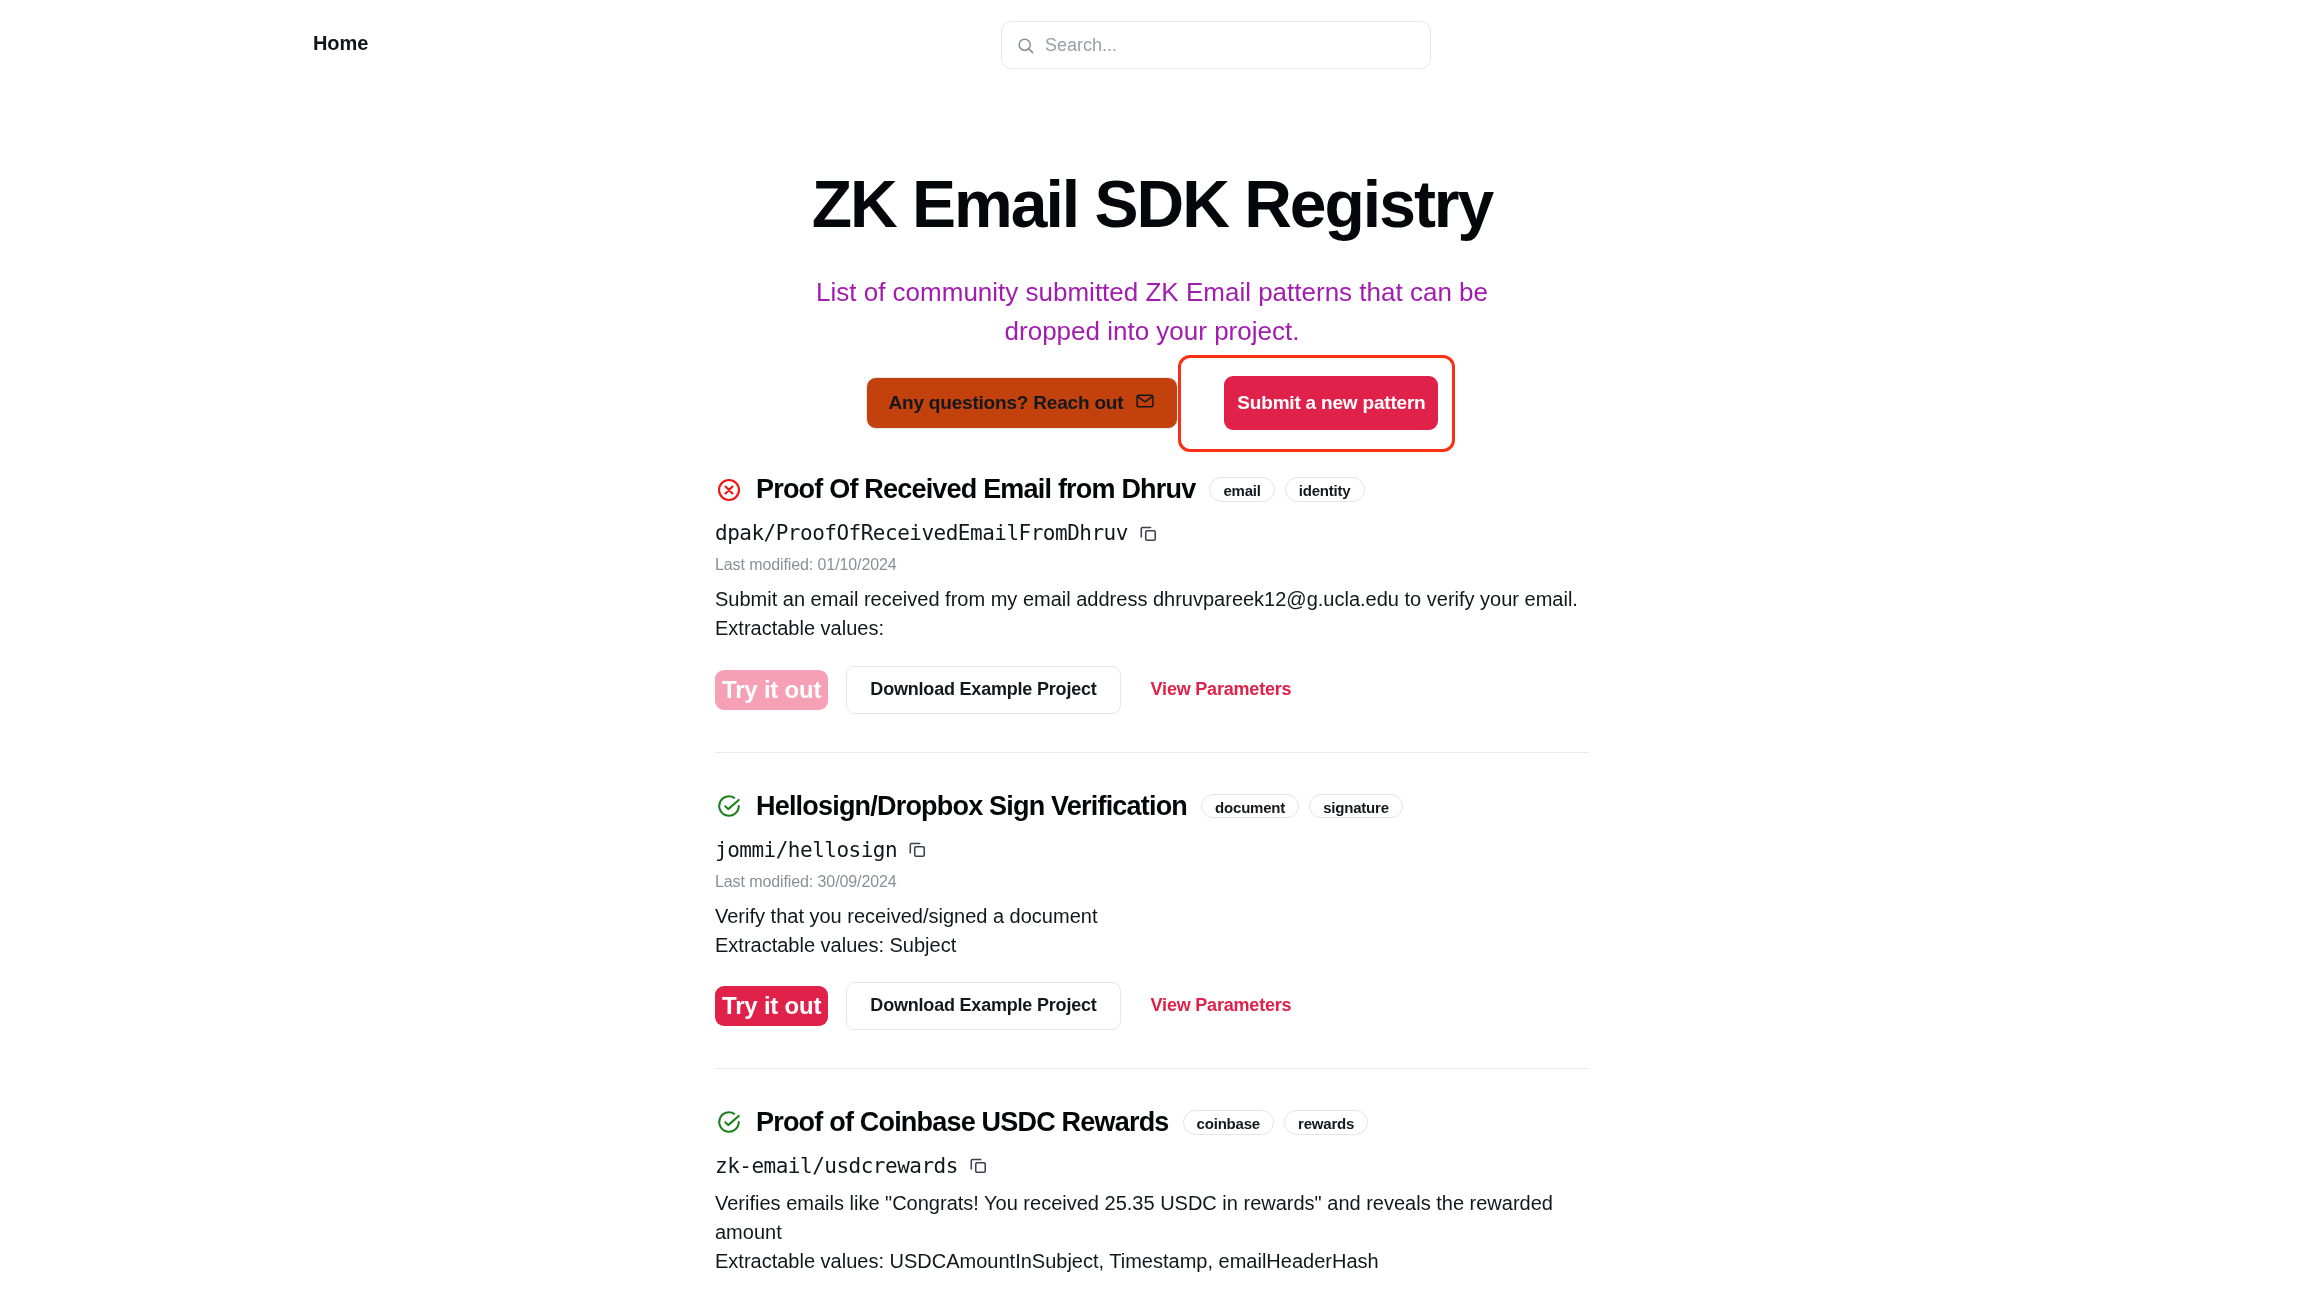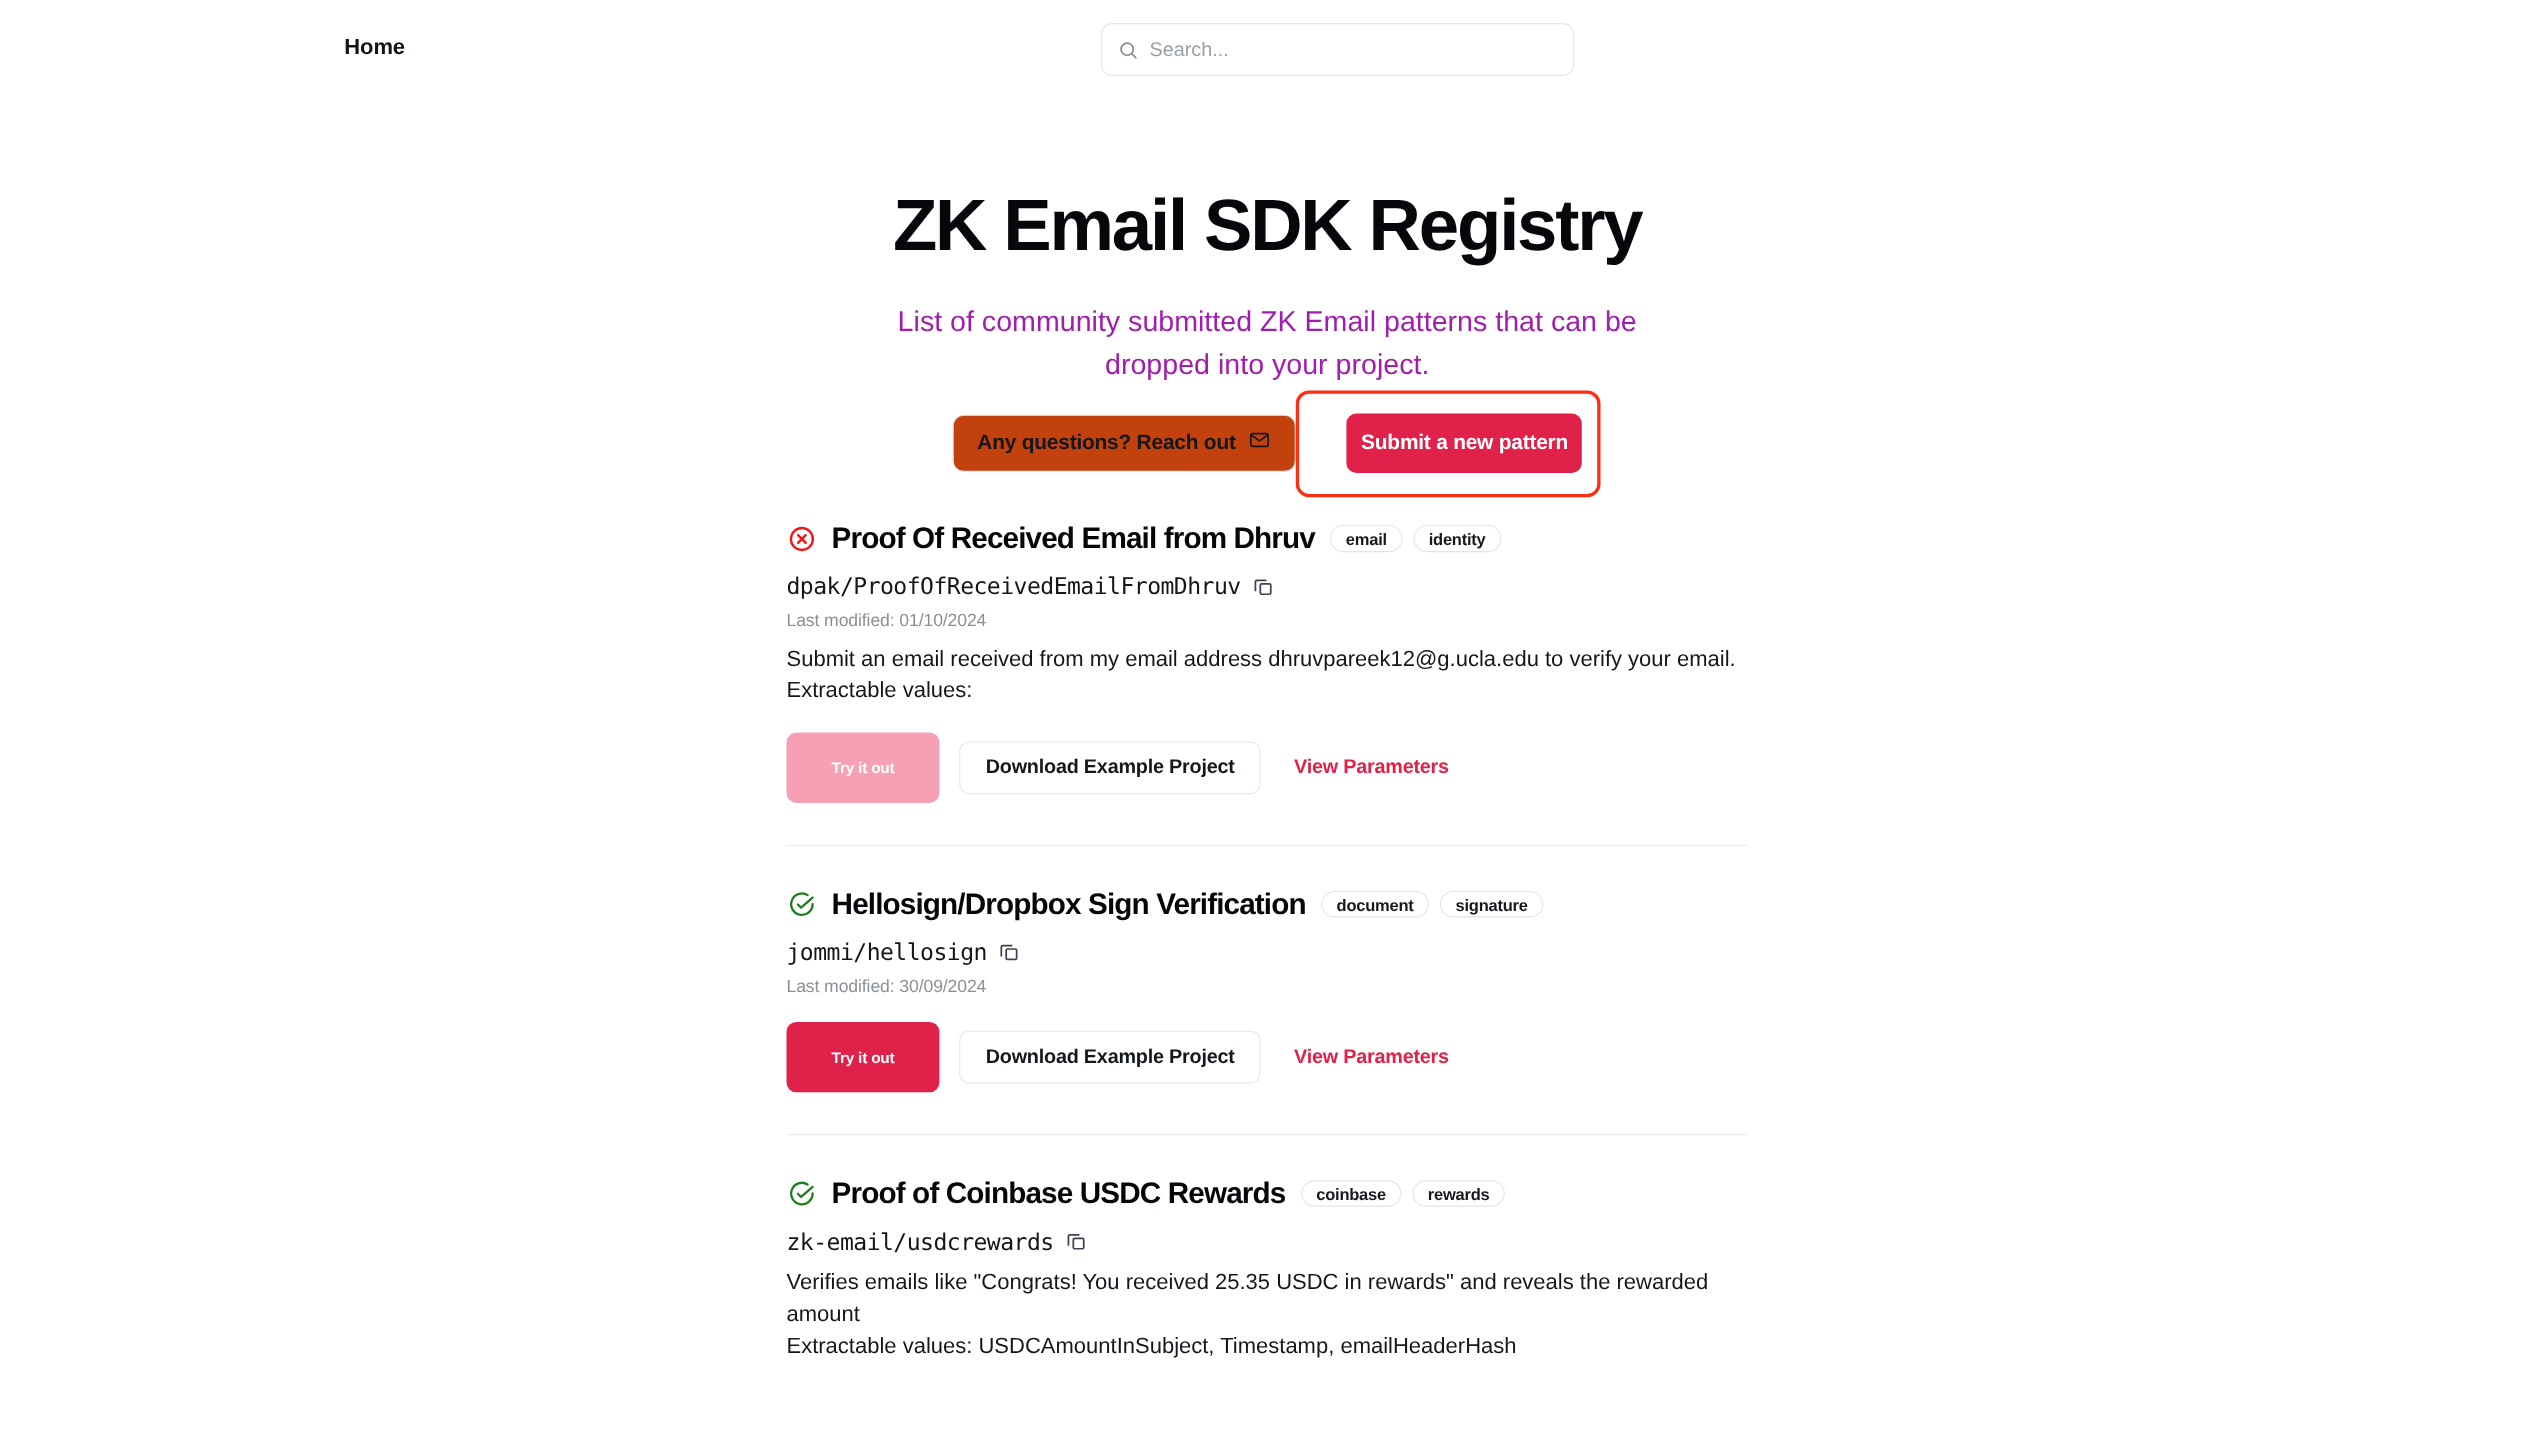--- a/index.html
+++ b/index.html
@@ -184,29 +184,29 @@
   }
   .desc .line { display: block; }
 
   .actions {
     margin-top: 22px;
     display: flex;
     align-items: center;
     gap: 18px;
   }
   .btn-try {
-    height: 64px;
+    height: 40px;
     border: 0;
     border-radius: 9px;
     background: #e0214a;
     color: #ffffff;
     font-family: "Liberation Sans", sans-serif;
-    font-size: 14px;
-    font-weight: 700;
-    padding: 0 41px;
+    font-size: 24px;
+    font-weight: 700;
+    padding: 0 7px;
     cursor: pointer;
     letter-spacing: -0.2px;
   }
   .btn-try.disabled { background: #f5a0b4; cursor: default; }
   .btn-download {
     height: 48px;
     border: 1px solid #e6e7ea;
     border-radius: 9px;
     background: #ffffff;
     font-family: "Liberation Sans", sans-serif;
@@ -335,20 +335,24 @@
       <span class="copy-btn">
         <svg width="19" height="19" viewBox="0 0 24 24" fill="none" stroke="#3b4350" stroke-width="2" stroke-linejoin="round">
           <rect x="8.5" y="8.5" width="12" height="12" rx="1.6"></rect>
           <path d="M15.5 4.5h-11a1.6 1.6 0 0 0-1.6 1.6v11"></path>
         </svg>
       </span>
     </div>
 
     <div class="modified">Last modified: 30/09/2024</div>
 
+    <div class="desc">
+      <span class="line">Verify that you received/signed a document</span>
+      <span class="line">Extractable values: Subject</span>
+    </div>
 
     <div class="actions">
       <button class="btn-try">Try it out</button>
       <button class="btn-download">Download Example Project</button>
       <span class="link-params">View Parameters</span>
     </div>
   </div>
 
   <div class="divider"></div>
 

